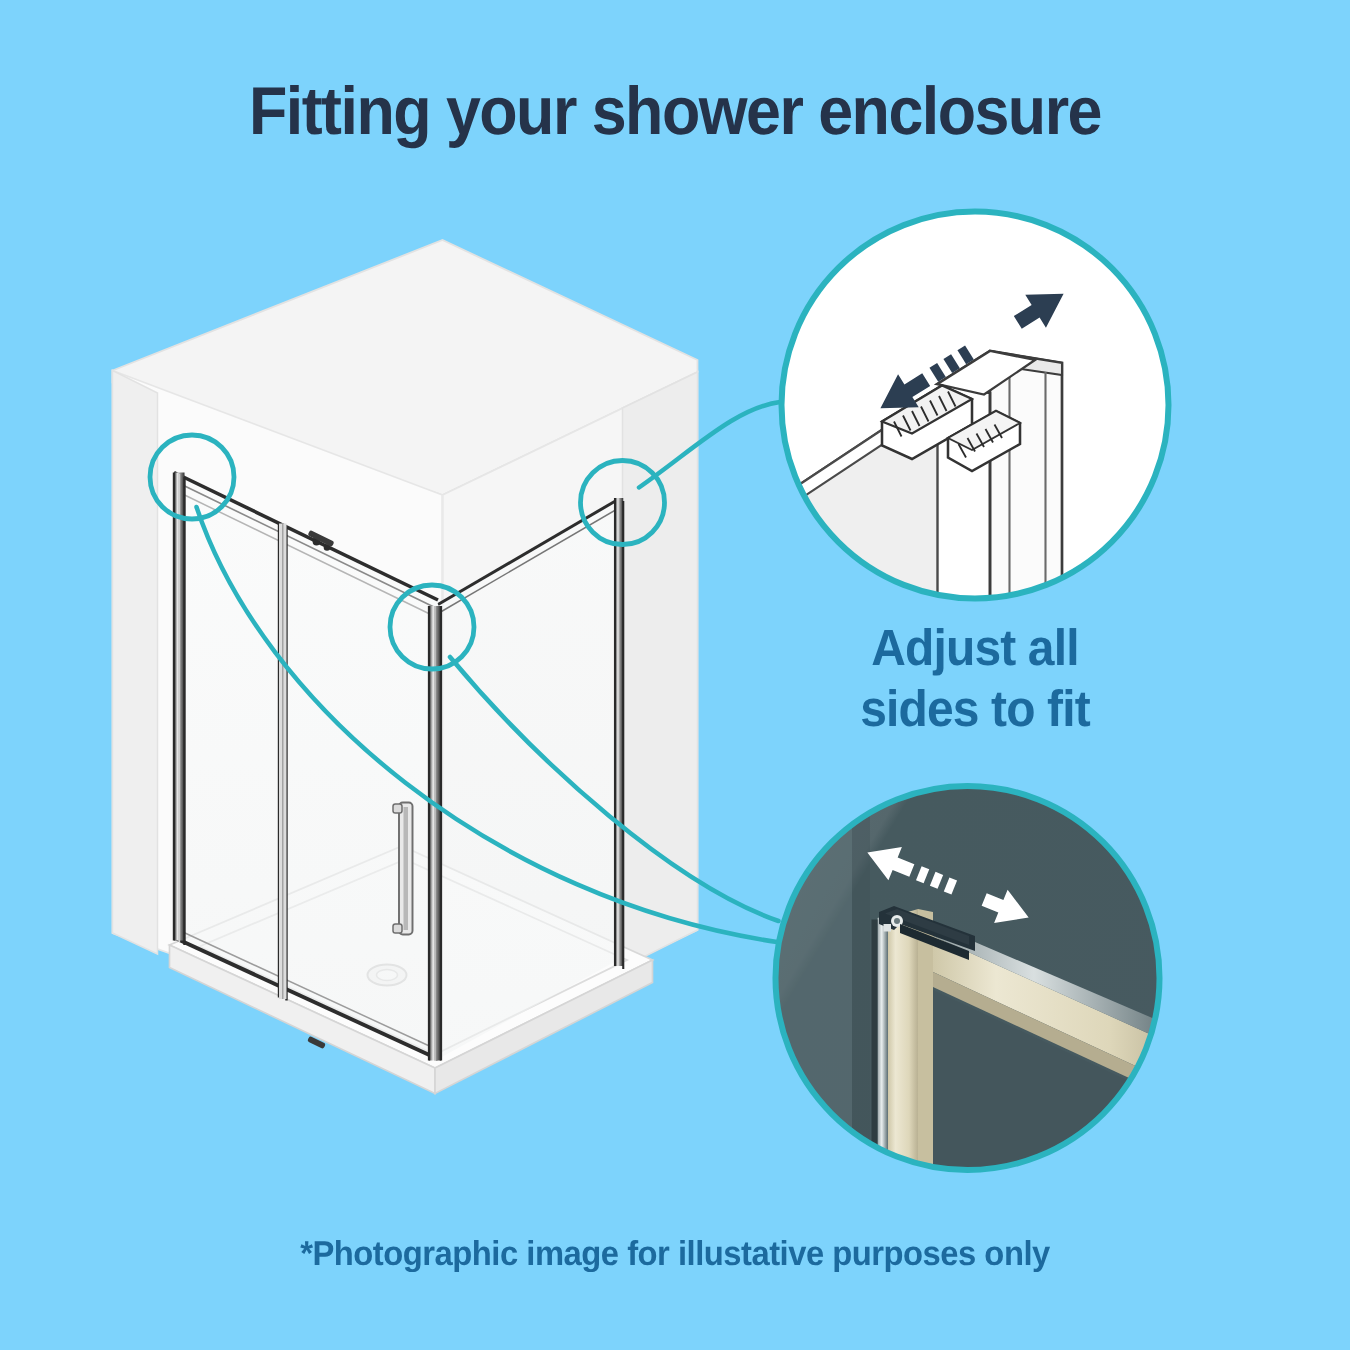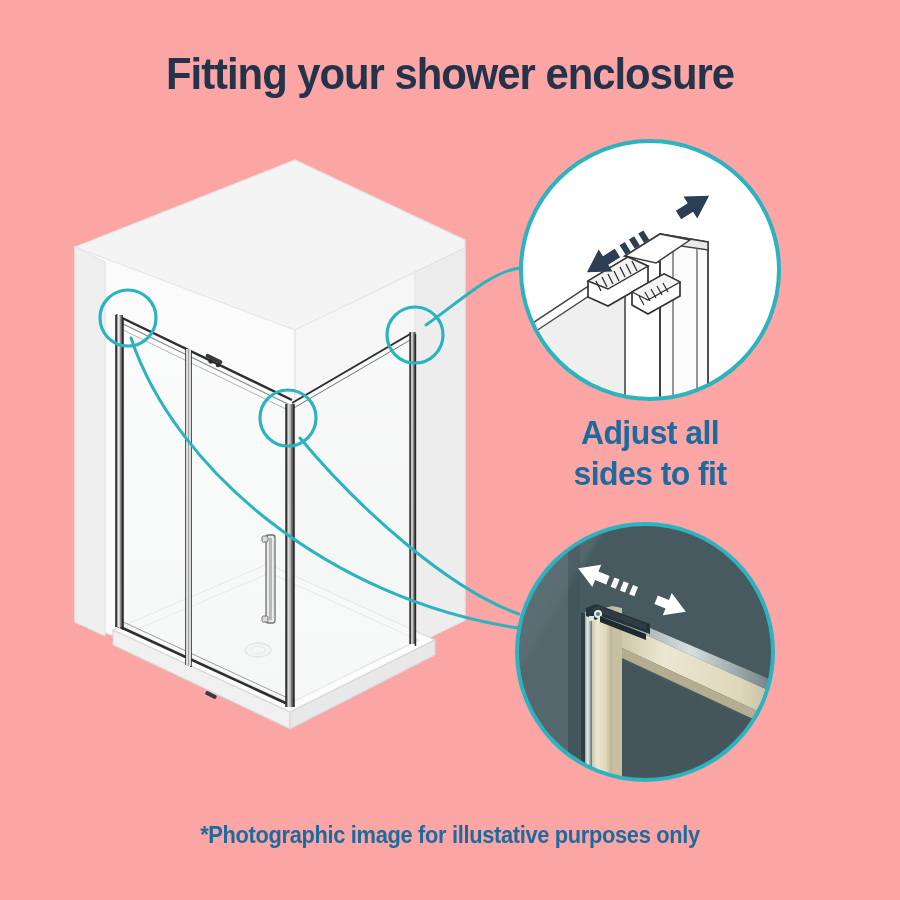--- a/index.html
+++ b/index.html
@@ -7,21 +7,21 @@
     padding: 0;
     background: #ffffff;
   }
   body {
     font-family: "Liberation Sans", sans-serif;
   }
   #page {
     position: relative;
     width: 900px;
     height: 900px;
-    background: #fca5a5;
+    background: #7dd3fc;
     overflow: hidden;
   }
 
   
   #title {
     position: absolute;
     left: 0;
     top: 48px;
     width: 900px;
     text-align: center;

